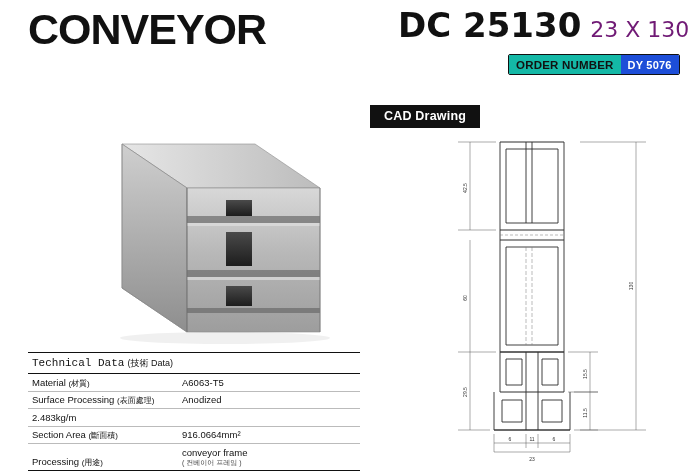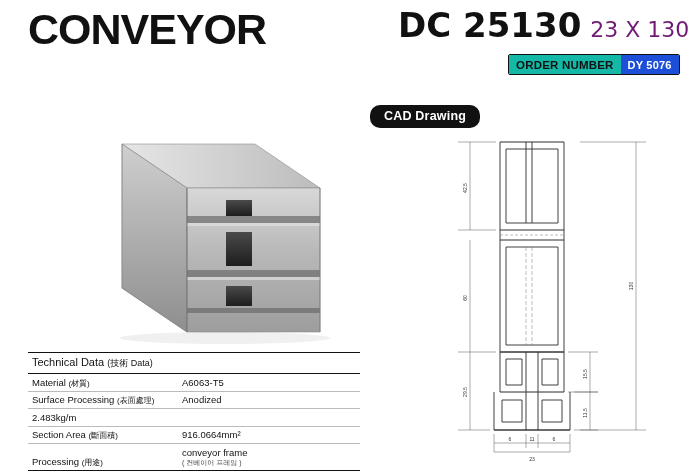--- a/index.html
+++ b/index.html
@@ -91,21 +91,21 @@
 
   .cad-pill {
     position: absolute;
     left: 370px;
     top: 105px;
     background: #111;
     color: #fff;
     font-size: 12.5px;
     font-weight: bold;
     padding: 4px 14px 5px 14px;
-    border-radius: 10px;
+    border-radius: 0;
     letter-spacing: 0.2px;
   }
 
   
   .photo-wrap {
     position: absolute;
     left: 20px;
     top: 120px;
     width: 340px;
     height: 230px;
@@ -119,21 +119,21 @@
     width: 332px;
     font-size: 9.5px;
   }
   .tech-head {
     border-top: 1.6px solid #111;
     border-bottom: 1px solid #111;
     padding: 3px 0 3px 4px;
     font-size: 11px;
     color: #111;
   }
-  .tech-head .th-main { font-weight: normal; }
+  .tech-head .th-main { font-weight: normal; font-family: Liberation Mono, monospace; }
   .tech-head .th-sub { font-size: 9px; }
   .trow {
     display: flex;
     border-bottom: 0.8px solid #bbb;
     padding: 2.5px 0 2.5px 4px;
     line-height: 1.2;
     align-items: flex-end;
   }
   .trow:last-child { border-bottom: 1.4px solid #111; }
   .tlabel {

